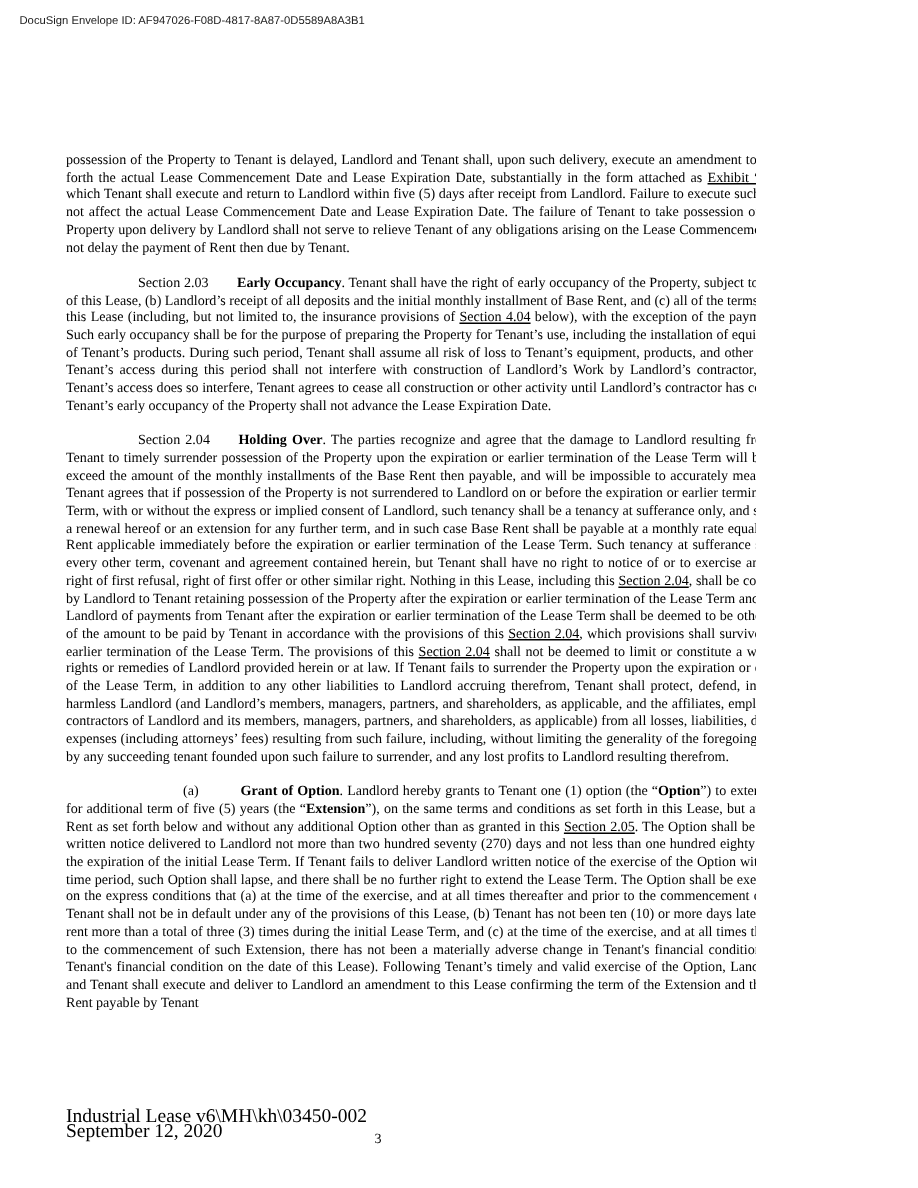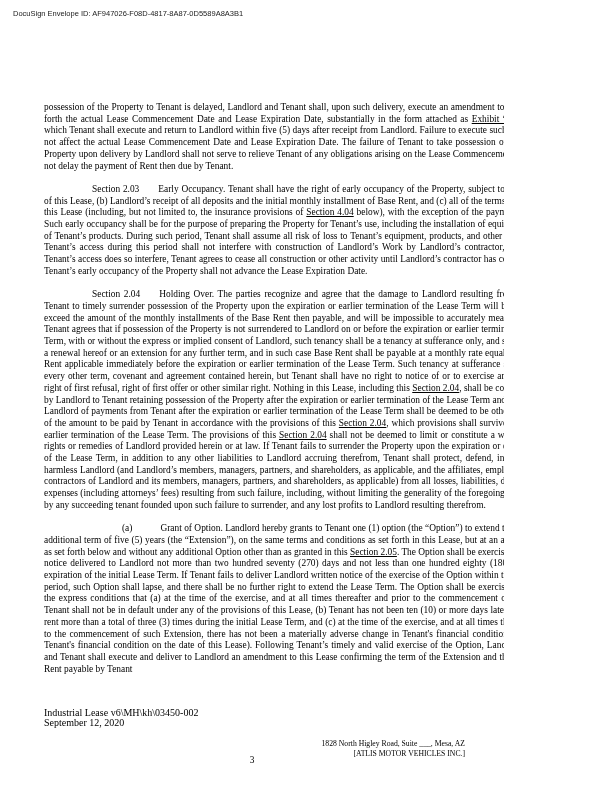--- a/index.html
+++ b/index.html
@@ -29,29 +29,29 @@
     font-size: 9.4px;
     line-height: 11.7px;
     text-align: justify;
     margin-top: 48px;
   }
   .doc-body p { margin: 11.7px 0 0 0; }
   .doc-body p.first { margin-top: 0; }
   .p-section { text-indent: 48px; }
   .p-sub { text-indent: 78px; }
   .run-n { }
-  .run-b { font-weight: normal; }
+  .run-b { font-weight: bold; }
   .run-u { text-decoration: underline; }
   .tab { display: inline-block; width: 19px; }
   .p-sub .tab { width: 28px; }
   .footer-left {
     position: absolute;
     left: 44px;
-    top: 708px;
-    font-size: 10px;
+    top: 739px;
+    font-size: 13px;
     line-height: 9.8px;
     white-space: nowrap;
   }
   .footer-right {
     position: absolute;
     right: 39px;
     top: 739px;
     font-size: 7.7px;
     line-height: 9.8px;
     text-align: right;
@@ -78,20 +78,16 @@
     <p class="p-section"><span class="run-n">Section 2.03</span><span class="tab"></span><span class="run-b">Early Occupancy</span><span class="run-n">. Tenant shall have the right of early occupancy of the Property, subject to (a) full execution of this Lease, (b) Landlord’s receipt of all deposits and the initial monthly installment of Base Rent, and (c) all of the terms and conditions of this Lease (including, but not limited to, the insurance provisions of </span><span class="run-u">Section 4.04</span><span class="run-n"> below), with the exception of the payment of Base Rent. Such early occupancy shall be for the purpose of preparing the Property for Tenant’s use, including the installation of equipment and storage of Tenant’s products. During such period, Tenant shall assume all risk of loss to Tenant’s equipment, products, and other personal property. Tenant’s access during this period shall not interfere with construction of Landlord’s Work by Landlord’s contractor, and in the event Tenant’s access does so interfere, Tenant agrees to cease all construction or other activity until Landlord’s contractor has completed its work. Tenant’s early occupancy of the Property shall not advance the Lease Expiration Date.</span></p>
     <p class="p-section"><span class="run-n">Section 2.04</span><span class="tab"></span><span class="run-b">Holding Over</span><span class="run-n">. The parties recognize and agree that the damage to Landlord resulting from any failure by Tenant to timely surrender possession of the Property upon the expiration or earlier termination of the Lease Term will be substantial, will exceed the amount of the monthly installments of the Base Rent then payable, and will be impossible to accurately measure. Accordingly, Tenant agrees that if possession of the Property is not surrendered to Landlord on or before the expiration or earlier termination of the Lease Term, with or without the express or implied consent of Landlord, such tenancy shall be a tenancy at sufferance only, and shall not constitute a renewal hereof or an extension for any further term, and in such case Base Rent shall be payable at a monthly rate equal to twice the Base Rent applicable immediately before the expiration or earlier termination of the Lease Term. Such tenancy at sufferance shall be subject to every other term, covenant and agreement contained herein, but Tenant shall have no right to notice of or to exercise any extension right, right of first refusal, right of first offer or other similar right. Nothing in this Lease, including this </span><span class="run-u">Section 2.04</span><span class="run-n">, shall be construed as consent by Landlord to Tenant retaining possession of the Property after the expiration or earlier termination of the Lease Term and no acceptance by Landlord of payments from Tenant after the expiration or earlier termination of the Lease Term shall be deemed to be other than on account of the amount to be paid by Tenant in accordance with the provisions of this </span><span class="run-u">Section 2.04</span><span class="run-n">, which provisions shall survive the expiration or earlier termination of the Lease Term. The provisions of this </span><span class="run-u">Section 2.04</span><span class="run-n"> shall not be deemed to limit or constitute a waiver of any other rights or remedies of Landlord provided herein or at law. If Tenant fails to surrender the Property upon the expiration or earlier termination of the Lease Term, in addition to any other liabilities to Landlord accruing therefrom, Tenant shall protect, defend, indemnify and hold harmless Landlord (and Landlord’s members, managers, partners, and shareholders, as applicable, and the affiliates, employees, agents, and contractors of Landlord and its members, managers, partners, and shareholders, as applicable) from all losses, liabilities, damages, costs and expenses (including attorneys’ fees) resulting from such failure, including, without limiting the generality of the foregoing, any claims made by any succeeding tenant founded upon such failure to surrender, and any lost profits to Landlord resulting therefrom.</span></p>
     <p class="p-sub"><span class="run-n">(a)</span><span class="tab"></span><span class="run-b">Grant of Option</span><span class="run-n">. Landlord hereby grants to Tenant one (1) option (the “</span><span class="run-b">Option</span><span class="run-n">”) to extend the Lease Term for additional term of five (5) years (the “</span><span class="run-b">Extension</span><span class="run-n">”), on the same terms and conditions as set forth in this Lease, but at an adjusted Base Rent as set forth below and without any additional Option other than as granted in this </span><span class="run-u">Section 2.05</span><span class="run-n">. The Option shall be exercised only by written notice delivered to Landlord not more than two hundred seventy (270) days and not less than one hundred eighty (180) days before the expiration of the initial Lease Term. If Tenant fails to deliver Landlord written notice of the exercise of the Option within the prescribed time period, such Option shall lapse, and there shall be no further right to extend the Lease Term. The Option shall be exercisable by Tenant on the express conditions that (a) at the time of the exercise, and at all times thereafter and prior to the commencement of such Extension, Tenant shall not be in default under any of the provisions of this Lease, (b) Tenant has not been ten (10) or more days late in the payment of rent more than a total of three (3) times during the initial Lease Term, and (c) at the time of the exercise, and at all times thereafter and prior to the commencement of such Extension, there has not been a materially adverse change in Tenant's financial condition (as compared to Tenant's financial condition on the date of this Lease). Following Tenant’s timely and valid exercise of the Option, Landlord shall prepare and Tenant shall execute and deliver to Landlord an amendment to this Lease confirming the term of the Extension and the amount of Base Rent payable by Tenant</span></p>
   </div>
 
   <div class="footer-left">
     <div>Industrial Lease v6\MH\kh\03450-002</div>
     <div>September 12, 2020</div>
   </div>
 
-  <div class="footer-right">
-    <div>1828 North Higley Road, Suite ___, Mesa, AZ</div>
-    <div>[ATLIS MOTOR VEHICLES INC.]</div>
-  </div>
 
   <div class="page-number">3</div>
 
 </div>
 
 </body></html>

